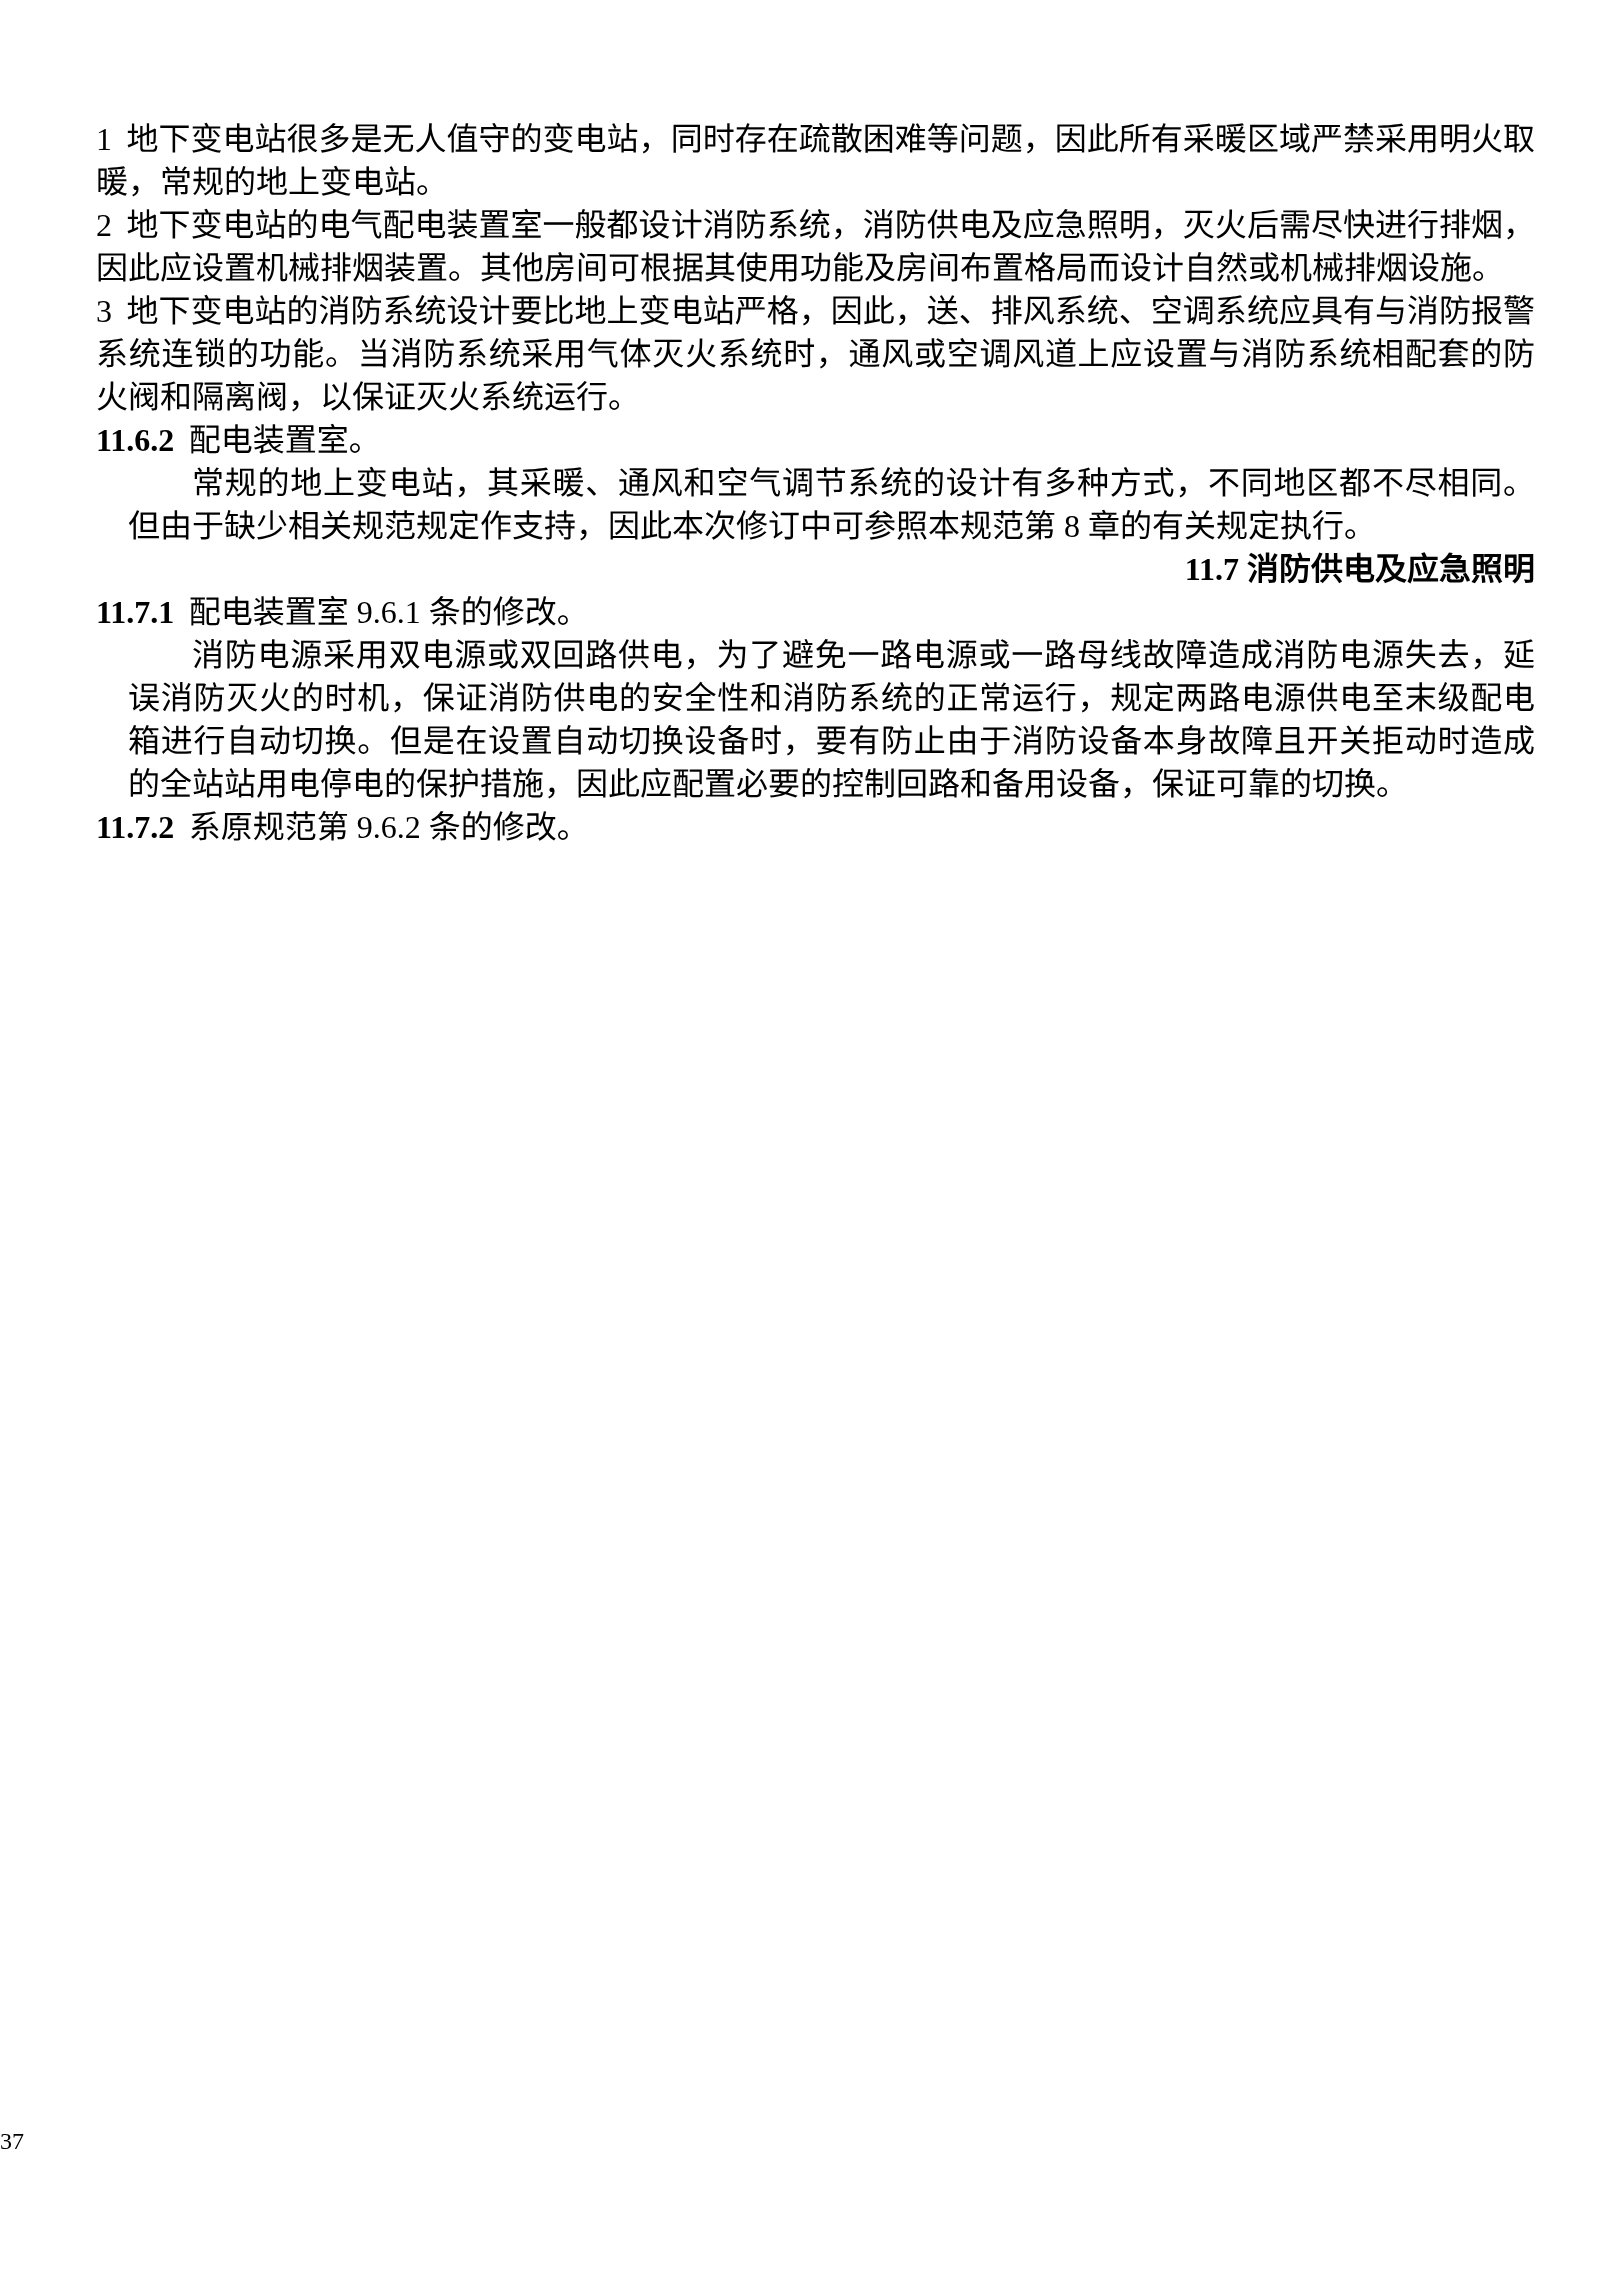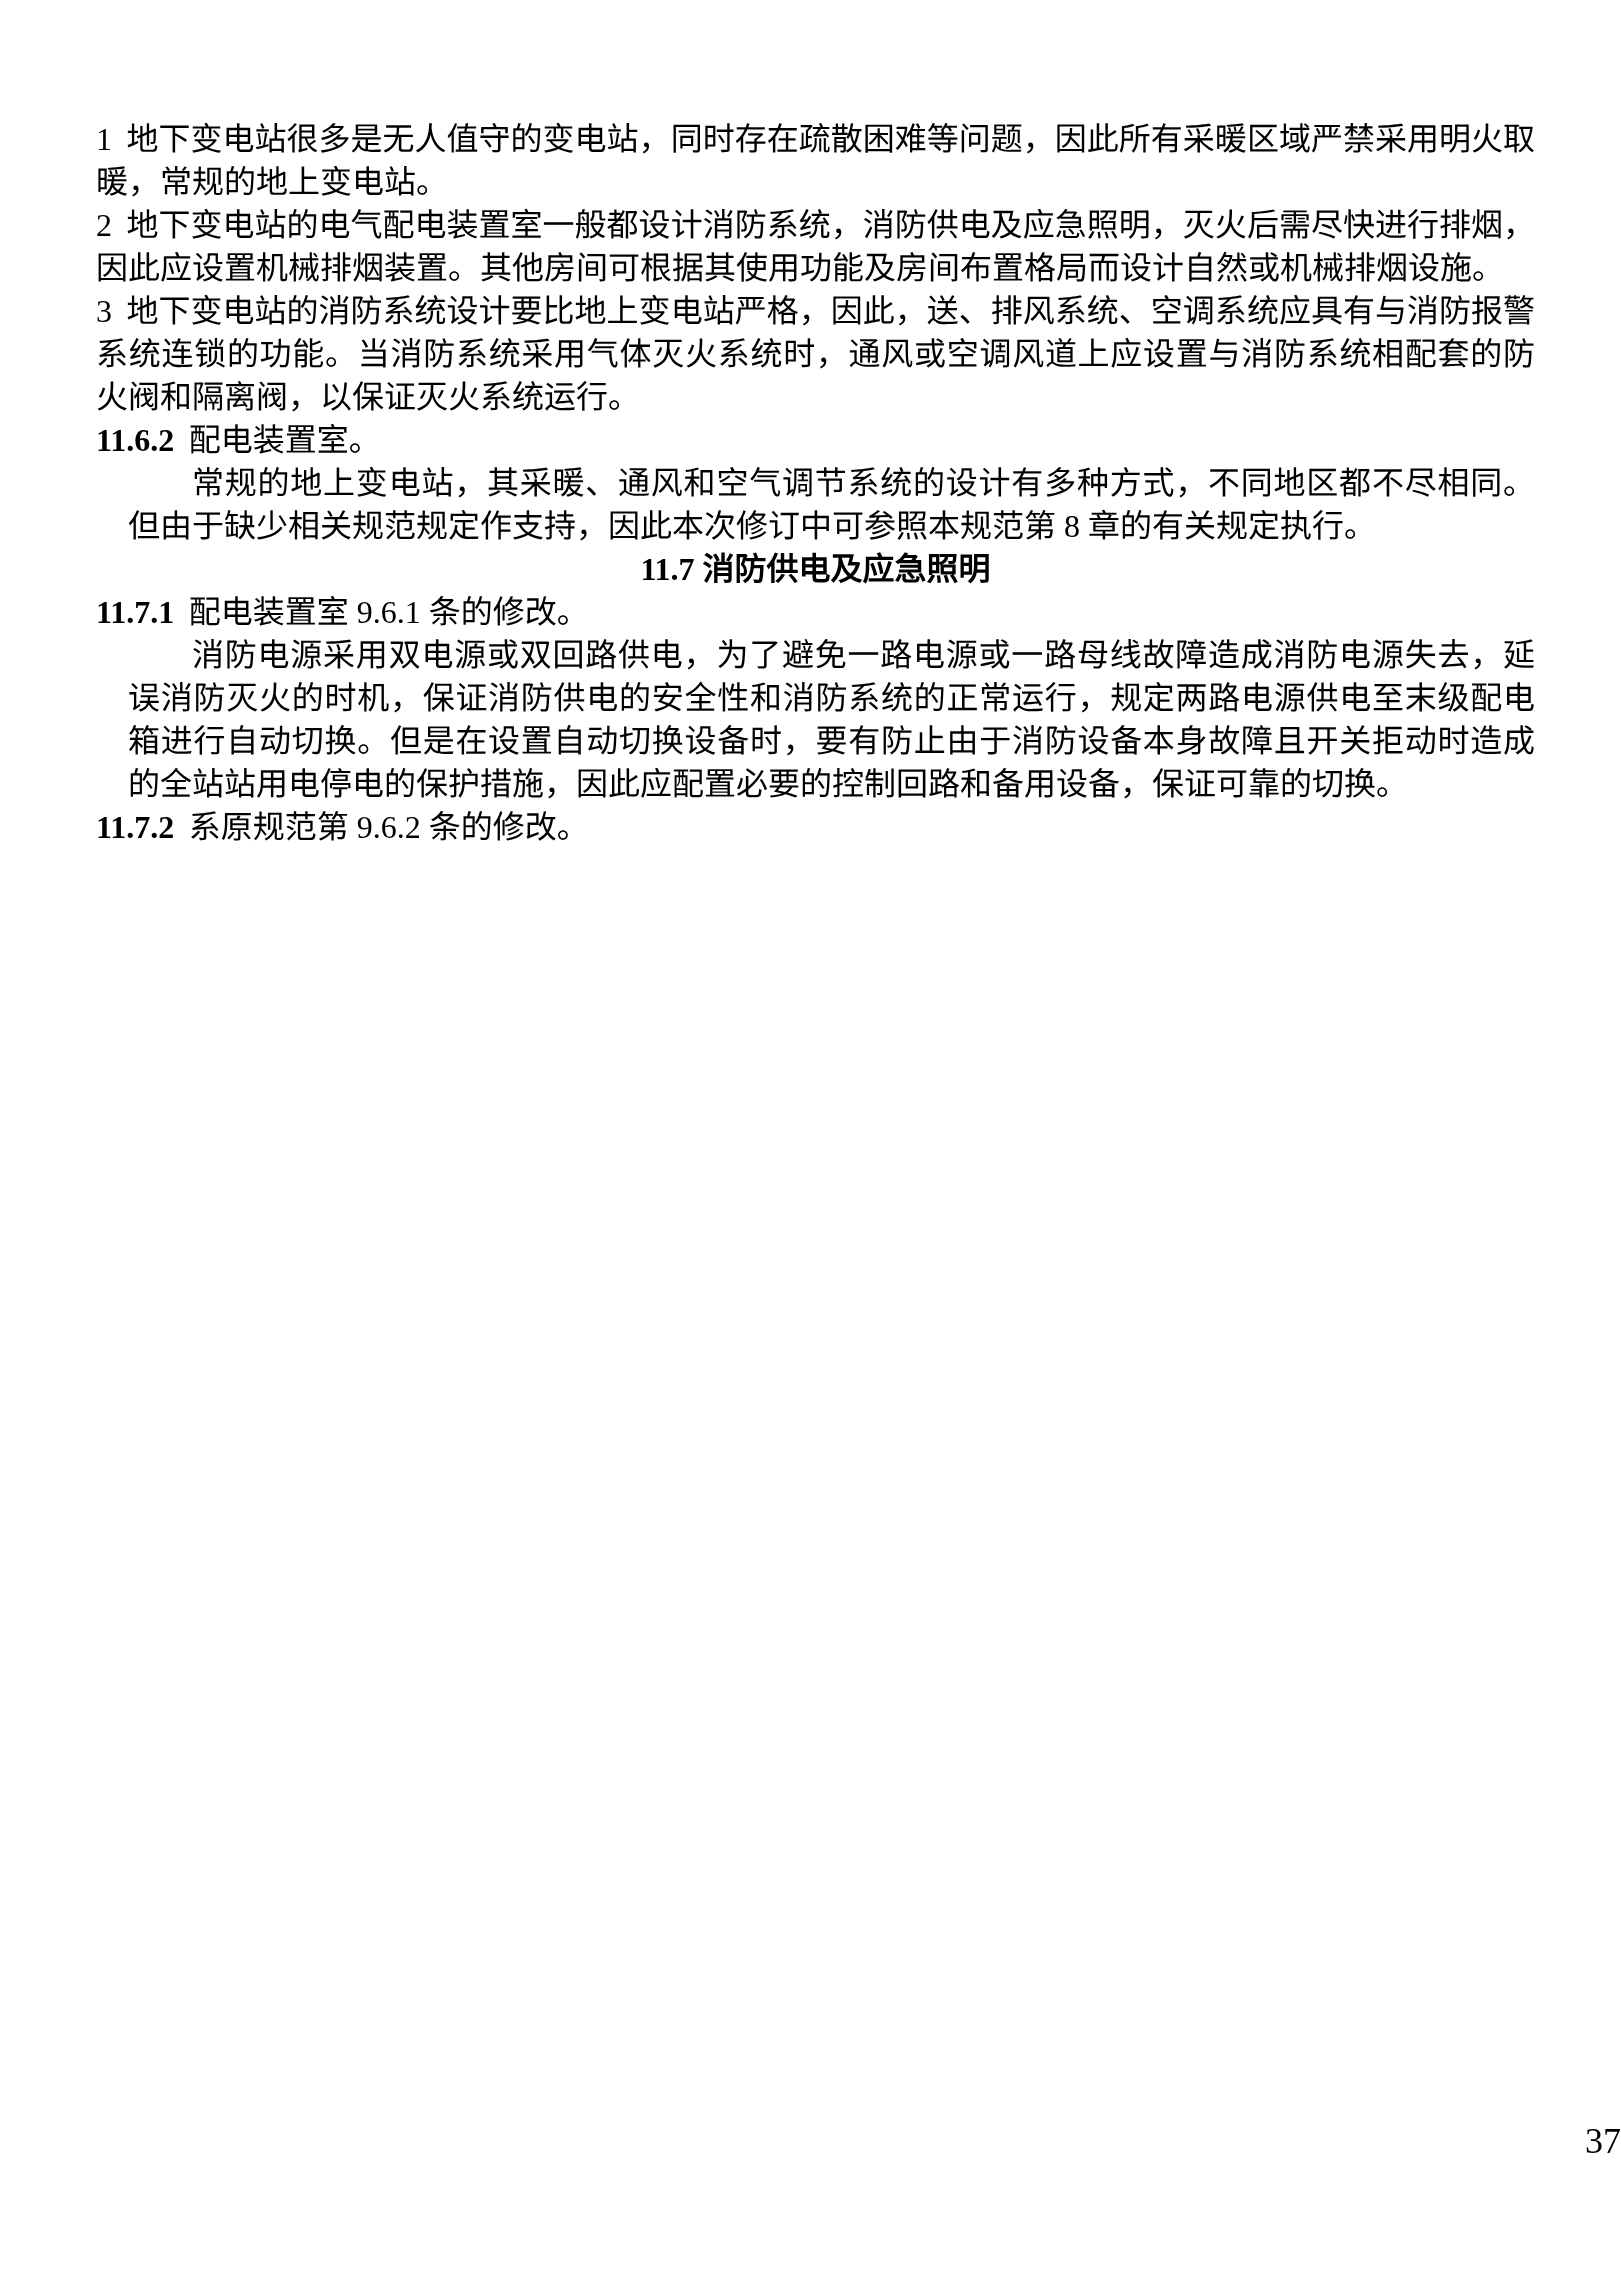--- a/index.html
+++ b/index.html
@@ -24,30 +24,30 @@
     width: 1439px;
     font-size: 32px;
     line-height: 43px;
     text-align: justify;
   }
   p { margin: 0; }
   .indent { text-indent: 2em; margin-left: 32px; }
   .marker { margin-right: 0.45em; }
   .clause-num { font-weight: 700; margin-right: 0.45em; }
   .section-heading {
-    text-align: center;
+    text-align: right;
     font-weight: 700;
   }
   .footer {
     position: absolute;
     left: 0;
     top: 2125px;
     width: 100%;
-    text-align: right;
-    font-size: 36px;
+    text-align: left;
+    font-size: 24px;
     line-height: 33px;
   }
 </style>
 </head>
 <body>
 
 <div class="page">
   <div class="content">
 
     <p><span class="marker">1</span><span>地下变电站很多是无人值守的变电站，同时存在疏散困难等问题，因此所有采暖区域严禁采用明火取暖，常规的地上变电站。</span></p>

